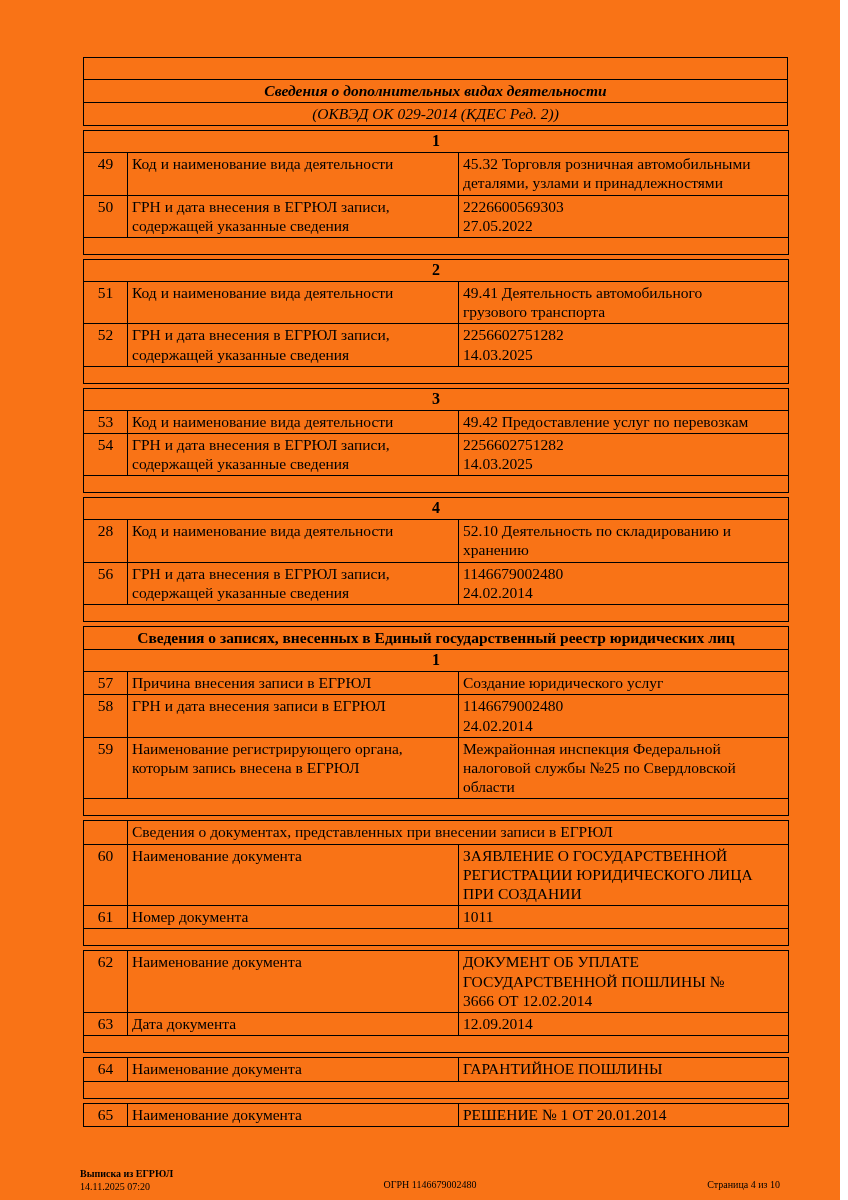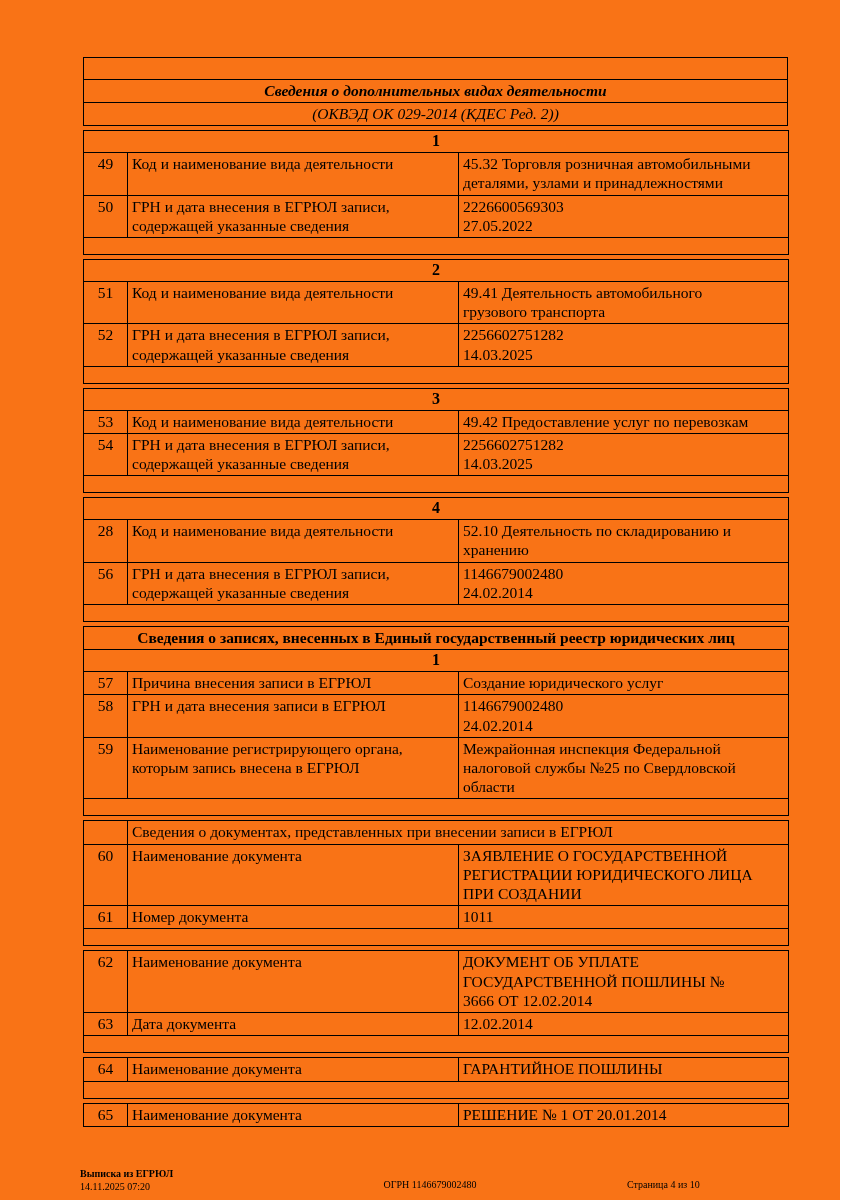--- a/index.html
+++ b/index.html
@@ -71,21 +71,21 @@
     position: absolute;
     left: 80px;
     top: 1168px;
     width: 700px;
     display: flex;
     font-size: 10px;
     line-height: 1.25;
   }
   .footer .f-left { flex: 1 1 0; text-align: left; }
   .footer .f-center { flex: 1 1 0; text-align: center; padding-top: 11px; }
-  .footer .f-right { flex: 1 1 0; text-align: center; padding-top: 11px; }
+  .footer .f-right { flex: 1 1 0; text-align: right; padding-top: 11px; }
   .footer .f-doc-type { font-weight: bold; }
 </style>
 </head>
 <body>
 
 <div class="page">
   <div class="doc">
 
     <table class="blk">
       <tbody>
@@ -293,21 +293,21 @@
           <tr>
         <td class="num">62</td>
         <td class="label">Наименование документа</td>
         <td class="value">ДОКУМЕНТ ОБ УПЛАТЕ
 ГОСУДАРСТВЕННОЙ ПОШЛИНЫ №
 3666 ОТ 12.02.2014</td>
       </tr>
       <tr>
         <td class="num">63</td>
         <td class="label">Дата документа</td>
-        <td class="value">12.02.2014</td>
+        <td class="value">12.09.2014</td>
       </tr>
       <tr class="spacer-row">
         <td colspan="3"></td>
       </tr>
     </tbody>
       </table>
 
     <table class="blk">
       <colgroup>
           <col class="c-num">

